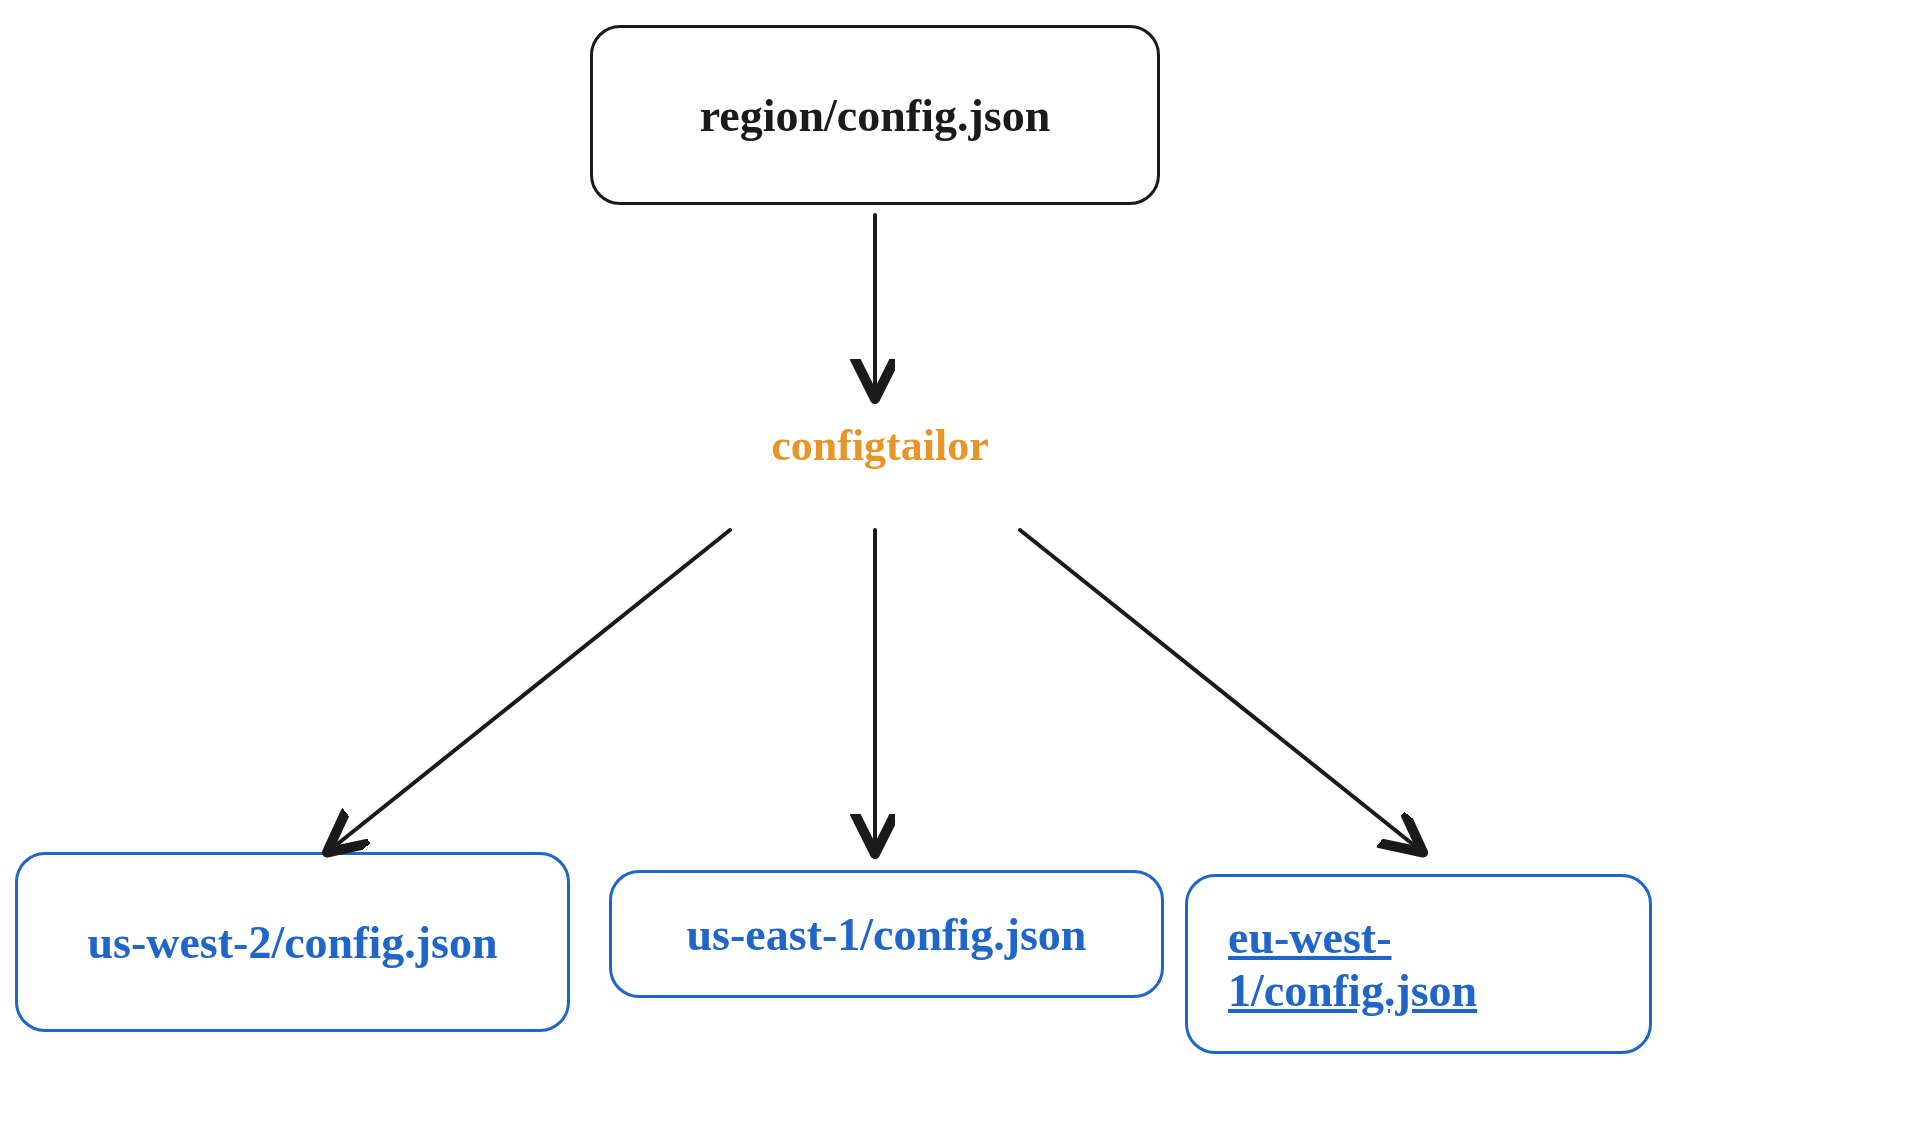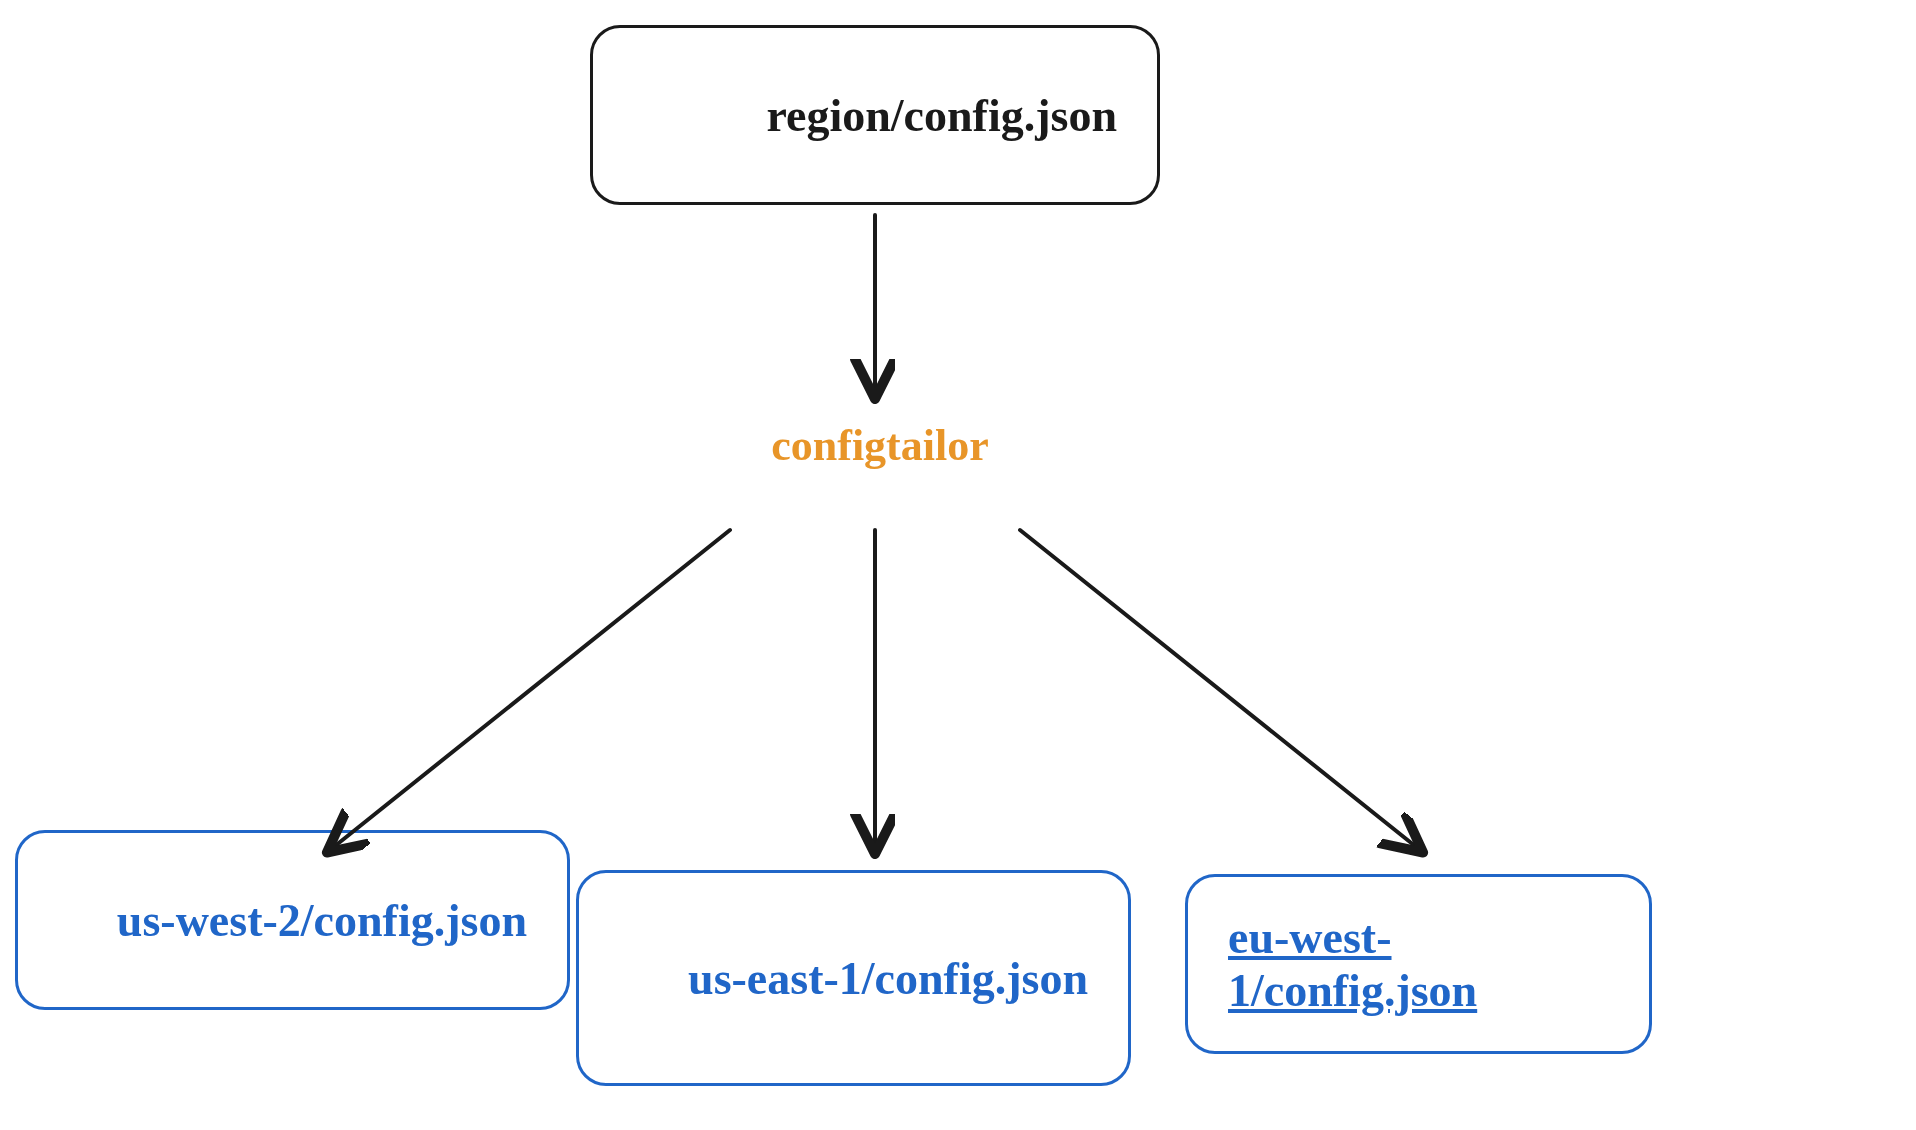--- a/index.html
+++ b/index.html
@@ -11,21 +11,21 @@
       width: 1916px;
       height: 1130px;
       background: #ffffff;
       position: relative;
       font-family: 'Comic Sans MS', 'Segoe Script', cursive;
     }
     .node {
       position: absolute;
       display: flex;
       align-items: center;
-      justify-content: flex-end;
+      justify-content: center;
       border-radius: 30px;
       font-size: 46px;
       font-weight: 600;
       padding: 20px 40px;
     }
     .source-node {
       border: 3px solid #1a1a1a;
       color: #1a1a1a;
       background: #ffffff;
     }
@@ -53,25 +53,25 @@
 <body>
 
 <div class="node source-node" style="left: 590px; top: 25px; width: 570px; height: 180px;">
   <span>region/config.json</span>
 </div>
 
 <div class="processor-label" style="left: 710px; top: 420px; width: 340px; text-align: center;">
   <span>configtailor</span>
 </div>
 
-<div class="node output-node" style="left: 15px; top: 830px; width: 555px; height: 180px;">
+<div class="node output-node" style="left: 15px; top: 852px; width: 555px; height: 180px;">
   <span>us-west-2/config.json</span>
 </div>
 
-<div class="node output-node" style="left: 576px; top: 870px; width: 555px; height: 216px;">
+<div class="node output-node" style="left: 609px; top: 870px; width: 555px; height: 128px;">
   <span>us-east-1/config.json</span>
 </div>
 
 <div class="node output-node" style="left: 1185px; top: 874px; width: 467px; height: 180px; text-decoration: underline;">
   <span>eu-west-1/config.json</span>
 </div>
 
 <svg class="arrows">
   <defs>
     <marker id="arrowhead" markerWidth="12" markerHeight="12" refX="9" refY="5" orient="auto">

